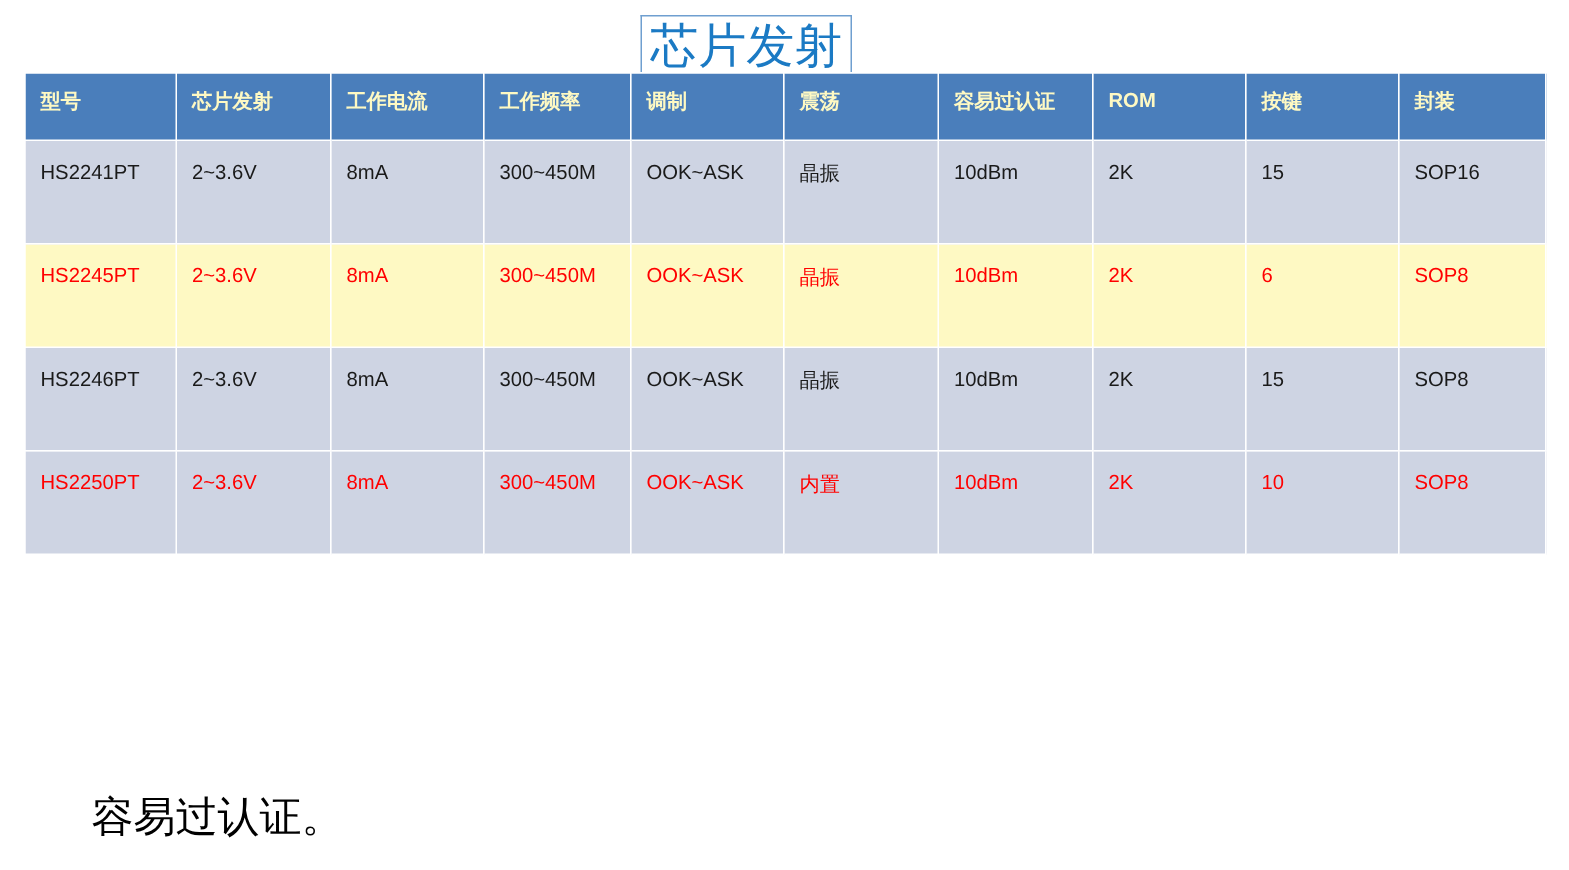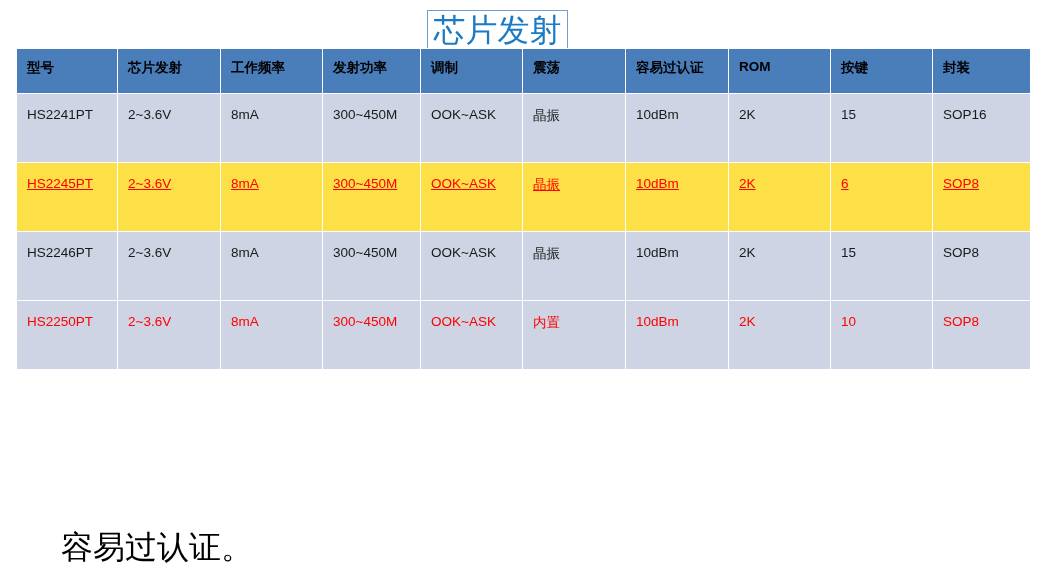--- a/index.html
+++ b/index.html
@@ -53,40 +53,39 @@
   #spec-table td {
     border: 1px solid #ffffff;
     padding: 0 10px;
     text-align: left;
     vertical-align: top;
     font-size: 13.5px;
     box-sizing: border-box;
   }
   #spec-table thead th {
     background: #4a7ebb;
-    color: #000000;
+    color: #fef9c3;
     font-weight: bold;
     height: 45px;
     padding-top: 10px;
     vertical-align: top;
     border-color: #ffffff;
   }
   #spec-table tbody td {
     height: 69px;
     padding-top: 13px;
     color: #1a1a1a;
     font-weight: normal;
     margin-top: 32px;
   }
   #spec-table tbody tr.row-dark td {
     background: #ced4e3;
   }
   #spec-table tbody tr.row-light td {
-    background: #fde047;
-    text-decoration: underline;
+    background: #fef9c3;
   }
   #spec-table tbody tr.row-red td {
     color: #ff0000;
   }
 
   
   col.c0 { width: 101px; }
   col.c1 { width: 103px; }
   col.c2 { width: 102px; }
   col.c3 { width: 98px; }
@@ -97,21 +96,21 @@
   col.c8 { width: 102px; }
   col.c9 { width: 98px; }
 
   
   #footer-note {
     position: absolute;
     left: 61px;
     top: 528px;
     color: #000000;
     font-family: "DejaVu Serif", "Liberation Serif", serif;
-    font-size: 32px;
+    font-size: 28px;
     line-height: 1.2;
     white-space: nowrap;
   }
 </style>
 </head>
 <body>
 
 <div id="title-box">
   <span id="title-text">芯片发射</span>
 </div>
@@ -126,22 +125,22 @@
     <col class="c5">
       <col class="c6">
       <col class="c7">
       <col class="c8">
       <col class="c9">
   </colgroup>
   <thead>
     <tr>
         <th>型号</th>
         <th>芯片发射</th>
+        <th>工作电流</th>
         <th>工作频率</th>
-        <th>发射功率</th>
         <th>调制</th>
         <th>震荡</th>
         <th>容易过认证</th>
         <th>ROM</th>
         <th>按键</th>
         <th>封装</th>
       </tr>
   </thead>
   <tbody>
       <tr class="row-dark">

